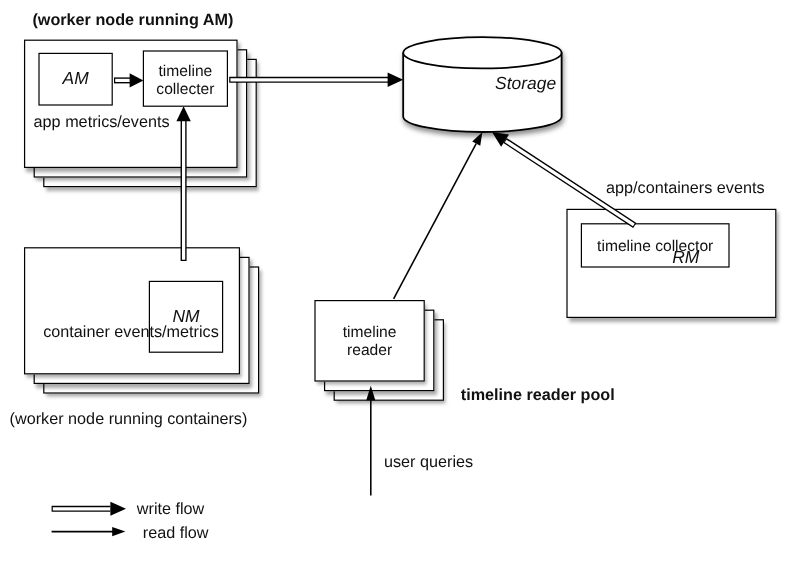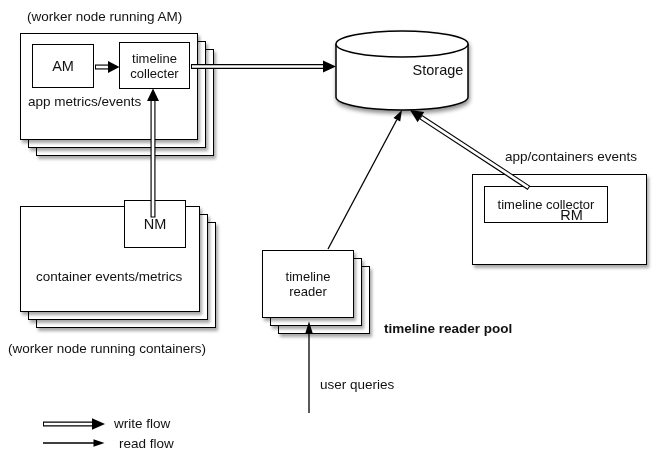--- a/index.html
+++ b/index.html
@@ -17,39 +17,39 @@
   .node {
     position:absolute; box-sizing:border-box;
     background:#fff; border:1.4px solid #000;
     display:flex; align-items:center; justify-content:center;
     text-align:center; z-index:6;
   }
   .lbl {
     position:absolute; font-size:13.5px; color:#111;
     white-space:nowrap; z-index:20;
   }
-  .big { font-size:14.5px; }
+  .big { font-size:14.5px;font-style:italic; }
   .two-line { font-size:13px; line-height:15px; }
   .center-lbl { text-align:center; }
   #arrow-layer {
     position:absolute; left:0; top:0; z-index:10;
     pointer-events:none;
   }
   .wblack { stroke:#000; stroke-width:5; fill:none; }
   .wwhite { stroke:#fff; stroke-width:2.7; fill:none; }
   .head   { fill:#000; stroke:none; }
   .rline  { stroke:#000; stroke-width:1.3; fill:none; }
   .cyl    { fill:#fff; stroke:#000; stroke-width:1.5; }
 </style>
 </head>
 <body>
 
 <div id="canvas">
 
-  <div class="lbl" style="left:27px; top:9px;">(worker node running AM)</div>
+  <div class="lbl" style="left:27px; top:9px;font-weight:bold;">(worker node running AM)</div>
 
   <div class="sheet" style="left:36px; top:49px; width:178px; height:107px; z-index:1;"></div>
   <div class="sheet" style="left:28px; top:41px; width:178px; height:107px; z-index:2;"></div>
   <div class="sheet" style="left:20px; top:33px; width:178px; height:107px; z-index:3;"></div>
 
   <div class="node big" style="left:32px; top:44px; width:62px; height:44px;">
     <span>AM</span>
   </div>
 
   <div class="node two-line" style="left:119px; top:42px; width:71px; height:47px;">
@@ -58,21 +58,21 @@
       <span>collecter</span>
     </span>
   </div>
 
   <div class="lbl" style="left:28px; top:94px;">app metrics/events</div>
 
   <div class="sheet" style="left:36px; top:222px; width:180px; height:106px; z-index:1;"></div>
   <div class="sheet" style="left:28px; top:214px; width:180px; height:106px; z-index:2;"></div>
   <div class="sheet" style="left:20px; top:206px; width:180px; height:106px; z-index:3;"></div>
 
-  <div class="node big" style="left:124px; top:200px; width:62px; height:48px;">
+  <div class="node big" style="left:124px; top:234px; width:62px; height:60px;">
     <span>NM</span>
   </div>
 
   <div class="lbl" style="left:36px; top:269px;">container events/metrics</div>
 
   <div class="lbl" style="left:8px; top:341px;">(worker node running containers)</div>
 
   <div class="sheet" style="left:278px; top:266px; width:92px; height:68px; z-index:1;"></div>
   <div class="sheet" style="left:270px; top:258px; width:92px; height:68px; z-index:2;"></div>
   <div class="node two-line" style="left:262px; top:250px; width:92px; height:68px; box-shadow:2px 3px 3px rgba(0,0,0,0.35);">

